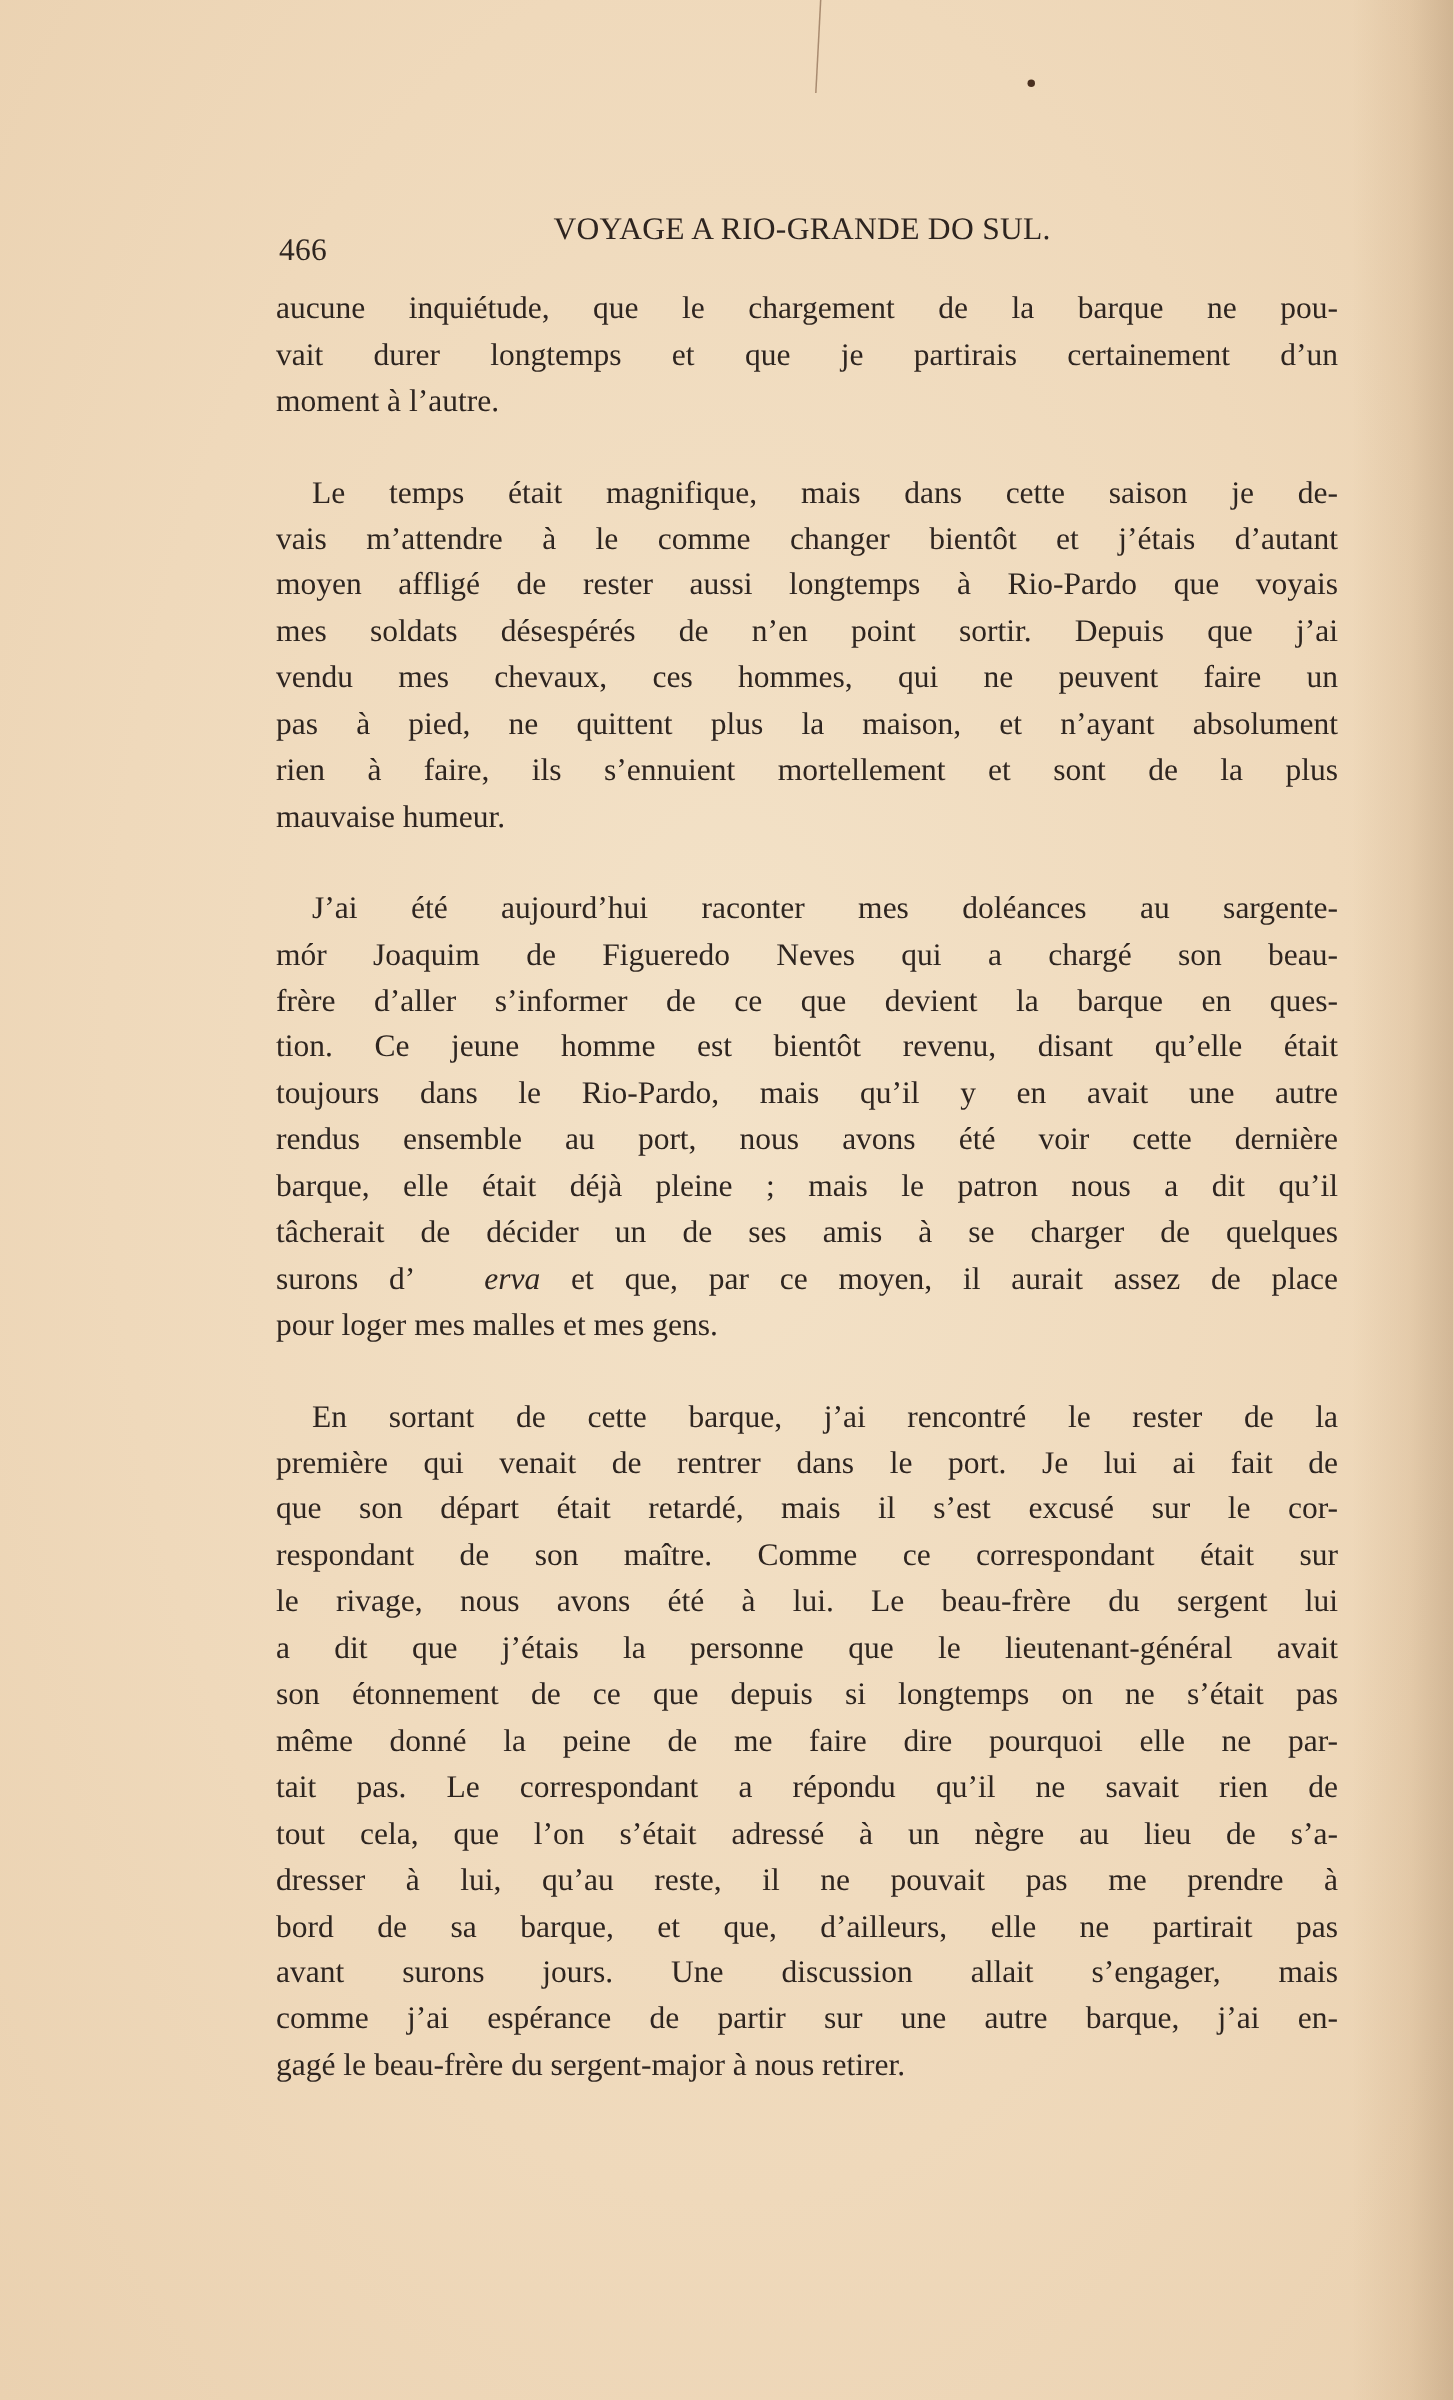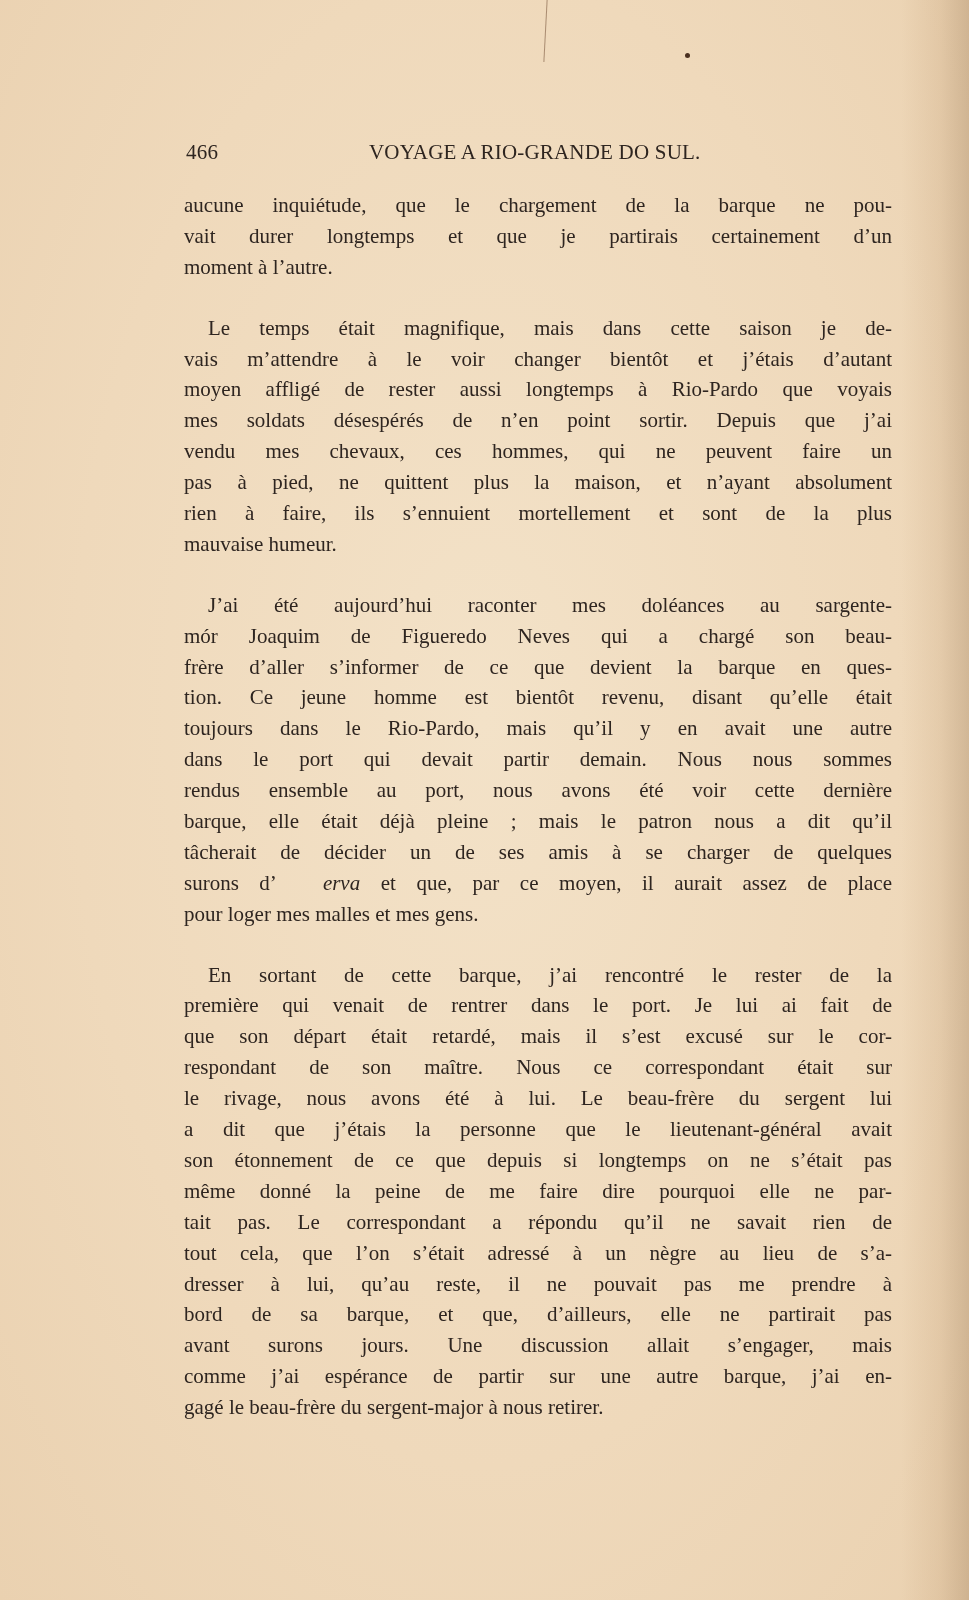--- a/index.html
+++ b/index.html
@@ -21,21 +21,21 @@
     transform: skewX(-3deg);
   }
   .speck {
     position: absolute; left: 685px; top: 53px; width: 5px; height: 5px;
     border-radius: 50%; background: #4a3020;
   }
   .header {
     position: absolute; top: 140px; left: 186px; width: 702px;
     height: 30px; font-size: 21px; letter-spacing: 0.2px;
   }
-  .folio { position: absolute; left: 0; top: 0; text-align: right; }
+  .folio { position: absolute; left: 0; top: 14px; text-align: right; }
   .running-title { position: absolute; left: 183px; top: 0; font-variant: normal; }
   .body-text {
     position: absolute; top: 190px; left: 184px; width: 708px;
     font-size: 21px; line-height: 30.9px;
   }
   .line {
     display: block; white-space: nowrap;
     text-align: justify; text-align-last: justify;
     height: 30.9px;
   }
@@ -58,48 +58,47 @@
   <div class="body-text">
 
     <div>
       <span class="line">aucune inquiétude, que le chargement de la barque ne pou-</span>
       <span class="line">vait durer longtemps et que je partirais certainement d’un</span>
       <span class="line last">moment à l’autre.</span>
     </div>
 
     <div>
       <span class="line indent">Le temps était magnifique, mais dans cette saison je de-</span>
-      <span class="line">vais m’attendre à le voir changer bientôt et j’étais d’autant</span>
+      <span class="line">vais m’attendre à le comme changer bientôt et j’étais d’autant</span>
       <span class="line">moyen affligé de rester aussi longtemps à Rio-Pardo que voyais</span>
       <span class="line">mes soldats désespérés de n’en point sortir. Depuis que j’ai</span>
       <span class="line">vendu mes chevaux, ces hommes, qui ne peuvent faire un</span>
       <span class="line">pas à pied, ne quittent plus la maison, et n’ayant absolument</span>
       <span class="line">rien à faire, ils s’ennuient mortellement et sont de la plus</span>
       <span class="line last">mauvaise humeur.</span>
     </div>
 
     <div>
       <span class="line indent">J’ai été aujourd’hui raconter mes doléances au sargente-</span>
       <span class="line">mór Joaquim de Figueredo Neves qui a chargé son beau-</span>
       <span class="line">frère d’aller s’informer de ce que devient la barque en ques-</span>
       <span class="line">tion. Ce jeune homme est bientôt revenu, disant qu’elle était</span>
       <span class="line">toujours dans le Rio-Pardo, mais qu’il y en avait une autre</span>
-      <span class="line">dans le port qui devait partir demain. Nous nous sommes</span>
       <span class="line">rendus ensemble au port, nous avons été voir cette dernière</span>
       <span class="line">barque, elle était déjà pleine ; mais le patron nous a dit qu’il</span>
       <span class="line">tâcherait de décider un de ses amis à se charger de quelques</span>
       <span class="line"><span>surons d’</span><em>erva</em><span> et que, par ce moyen, il aurait assez de place</span></span>
       <span class="line last">pour loger mes malles et mes gens.</span>
     </div>
 
     <div>
       <span class="line indent">En sortant de cette barque, j’ai rencontré le rester de la</span>
       <span class="line">première qui venait de rentrer dans le port. Je lui ai fait de</span>
       <span class="line">que son départ était retardé, mais il s’est excusé sur le cor-</span>
-      <span class="line">respondant de son maître. Nous ce correspondant était sur</span>
+      <span class="line">respondant de son maître. Comme ce correspondant était sur</span>
       <span class="line">le rivage, nous avons été à lui. Le beau-frère du sergent lui</span>
       <span class="line">a dit que j’étais la personne que le lieutenant-général avait</span>
       <span class="line">son étonnement de ce que depuis si longtemps on ne s’était pas</span>
       <span class="line">même donné la peine de me faire dire pourquoi elle ne par-</span>
       <span class="line">tait pas. Le correspondant a répondu qu’il ne savait rien de</span>
       <span class="line">tout cela, que l’on s’était adressé à un nègre au lieu de s’a-</span>
       <span class="line">dresser à lui, qu’au reste, il ne pouvait pas me prendre à</span>
       <span class="line">bord de sa barque, et que, d’ailleurs, elle ne partirait pas</span>
       <span class="line">avant surons jours. Une discussion allait s’engager, mais</span>
       <span class="line">comme j’ai espérance de partir sur une autre barque, j’ai en-</span>

